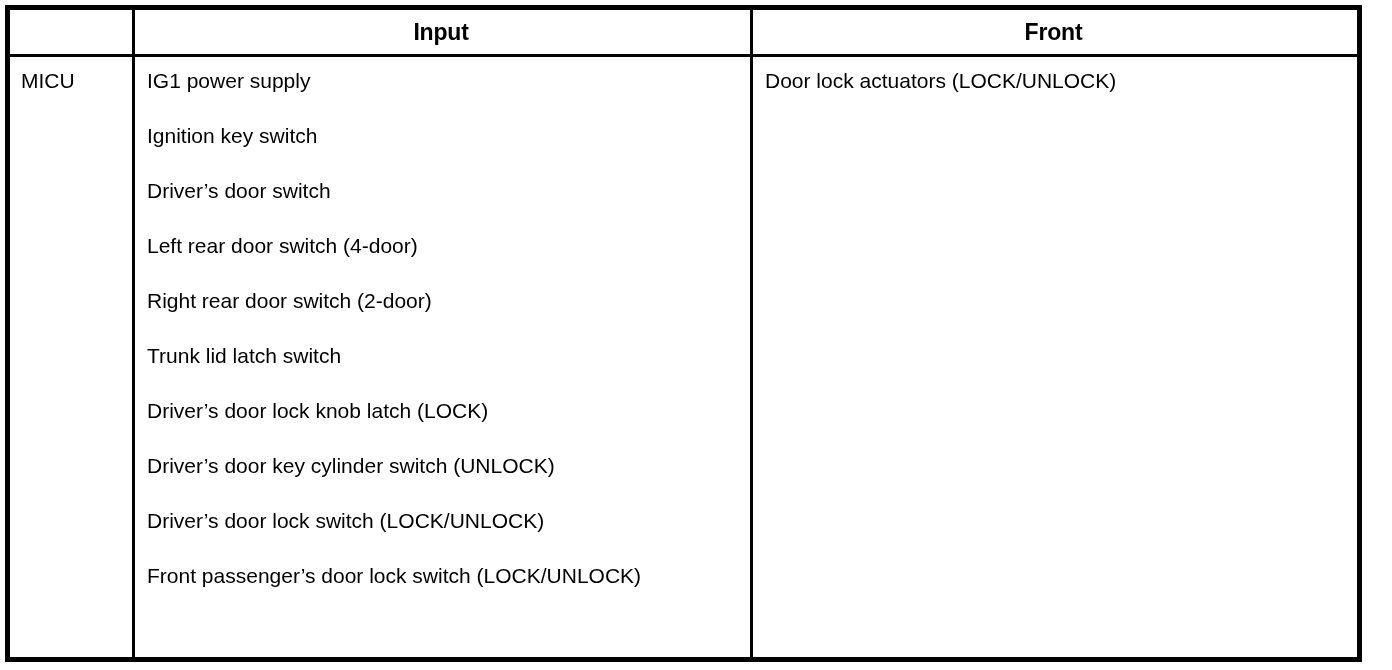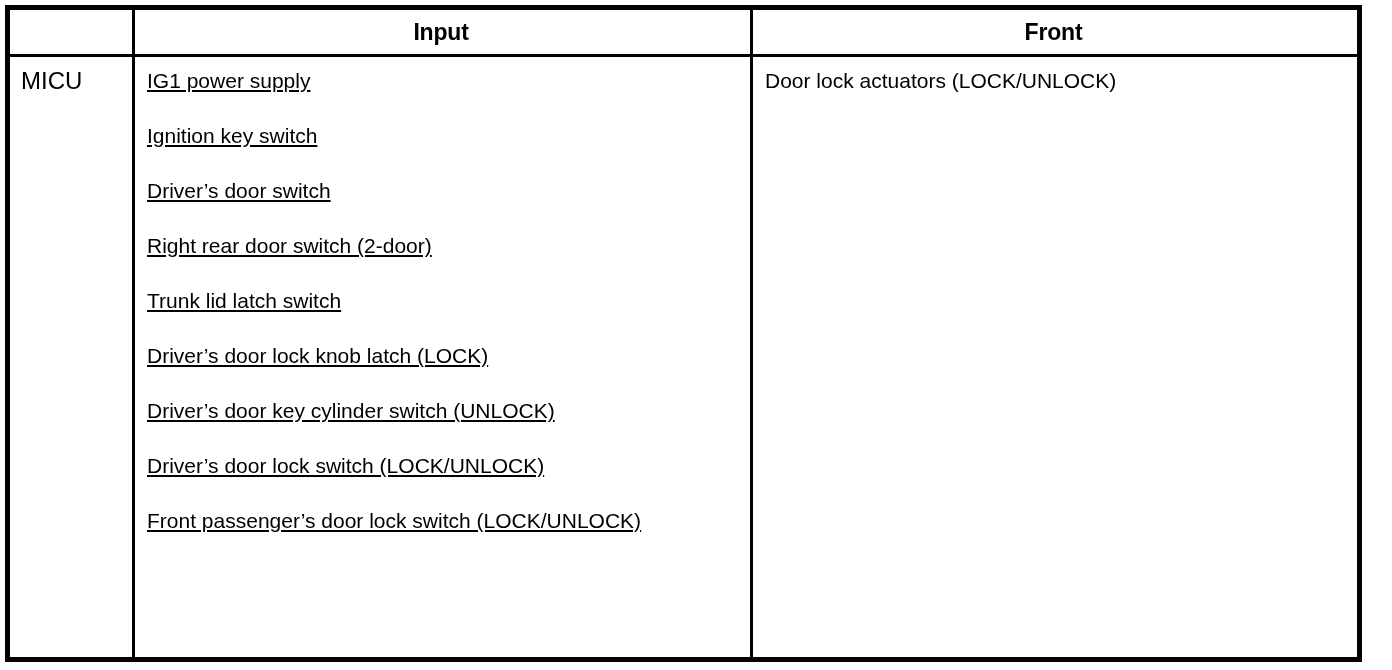--- a/index.html
+++ b/index.html
@@ -74,25 +74,25 @@
 
   
   .body-cell {
     position: absolute;
     top: 47px;
     bottom: 0;
     box-sizing: border-box;
     overflow: hidden;
   }
   .body-cell.c1 { left: 0px;   width: 122px; padding: 10px 0 0 11px; }
-  .body-cell.c2 { left: 125px; width: 615px; padding: 10px 2px 0 12px; text-decoration: underline; }
+  .body-cell.c2 { left: 125px; width: 615px; padding: 10px 2px 0 12px; }
   .body-cell.c3 { left: 743px; right: 0;     padding: 10px 8px 0 12px; }
 
   .module-label {
-    font-size: 24px;
+    font-size: 21px;
     line-height: 28px;
     white-space: nowrap;
   }
 
   .item-list {
     list-style: none;
     margin: 0;
     padding: 0;
   }
   .item-list li {
@@ -123,20 +123,21 @@
 
     <div class="body-cell c1">
       <div class="module-label">MICU</div>
     </div>
 
     <div class="body-cell c2">
       <ul class="item-list">
         <li>IG1 power supply</li>
         <li>Ignition key switch</li>
         <li>Driver’s door switch</li>
+        <li>Left rear door switch (4-door)</li>
         <li>Right rear door switch (2-door)</li>
         <li>Trunk lid latch switch</li>
         <li>Driver’s door lock knob latch (LOCK)</li>
         <li>Driver’s door key cylinder switch (UNLOCK)</li>
         <li>Driver’s door lock switch (LOCK/UNLOCK)</li>
         <li>Front passenger’s door lock switch (LOCK/UNLOCK)</li>
       </ul>
     </div>
 
     <div class="body-cell c3">

